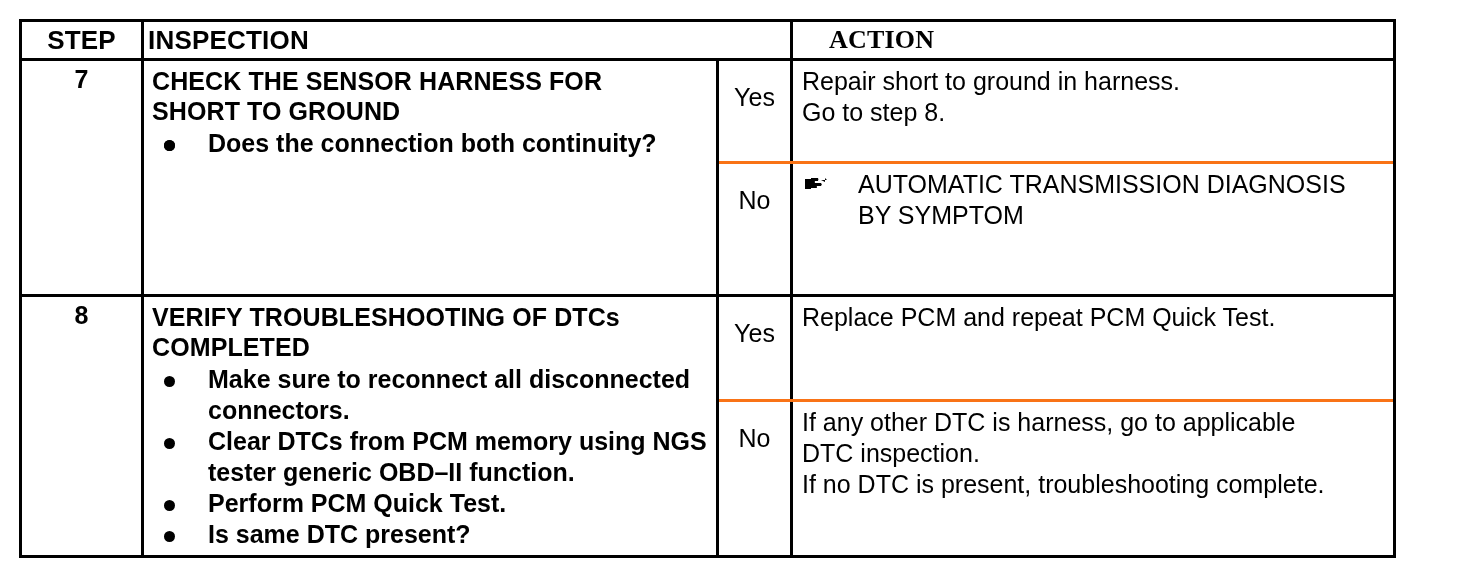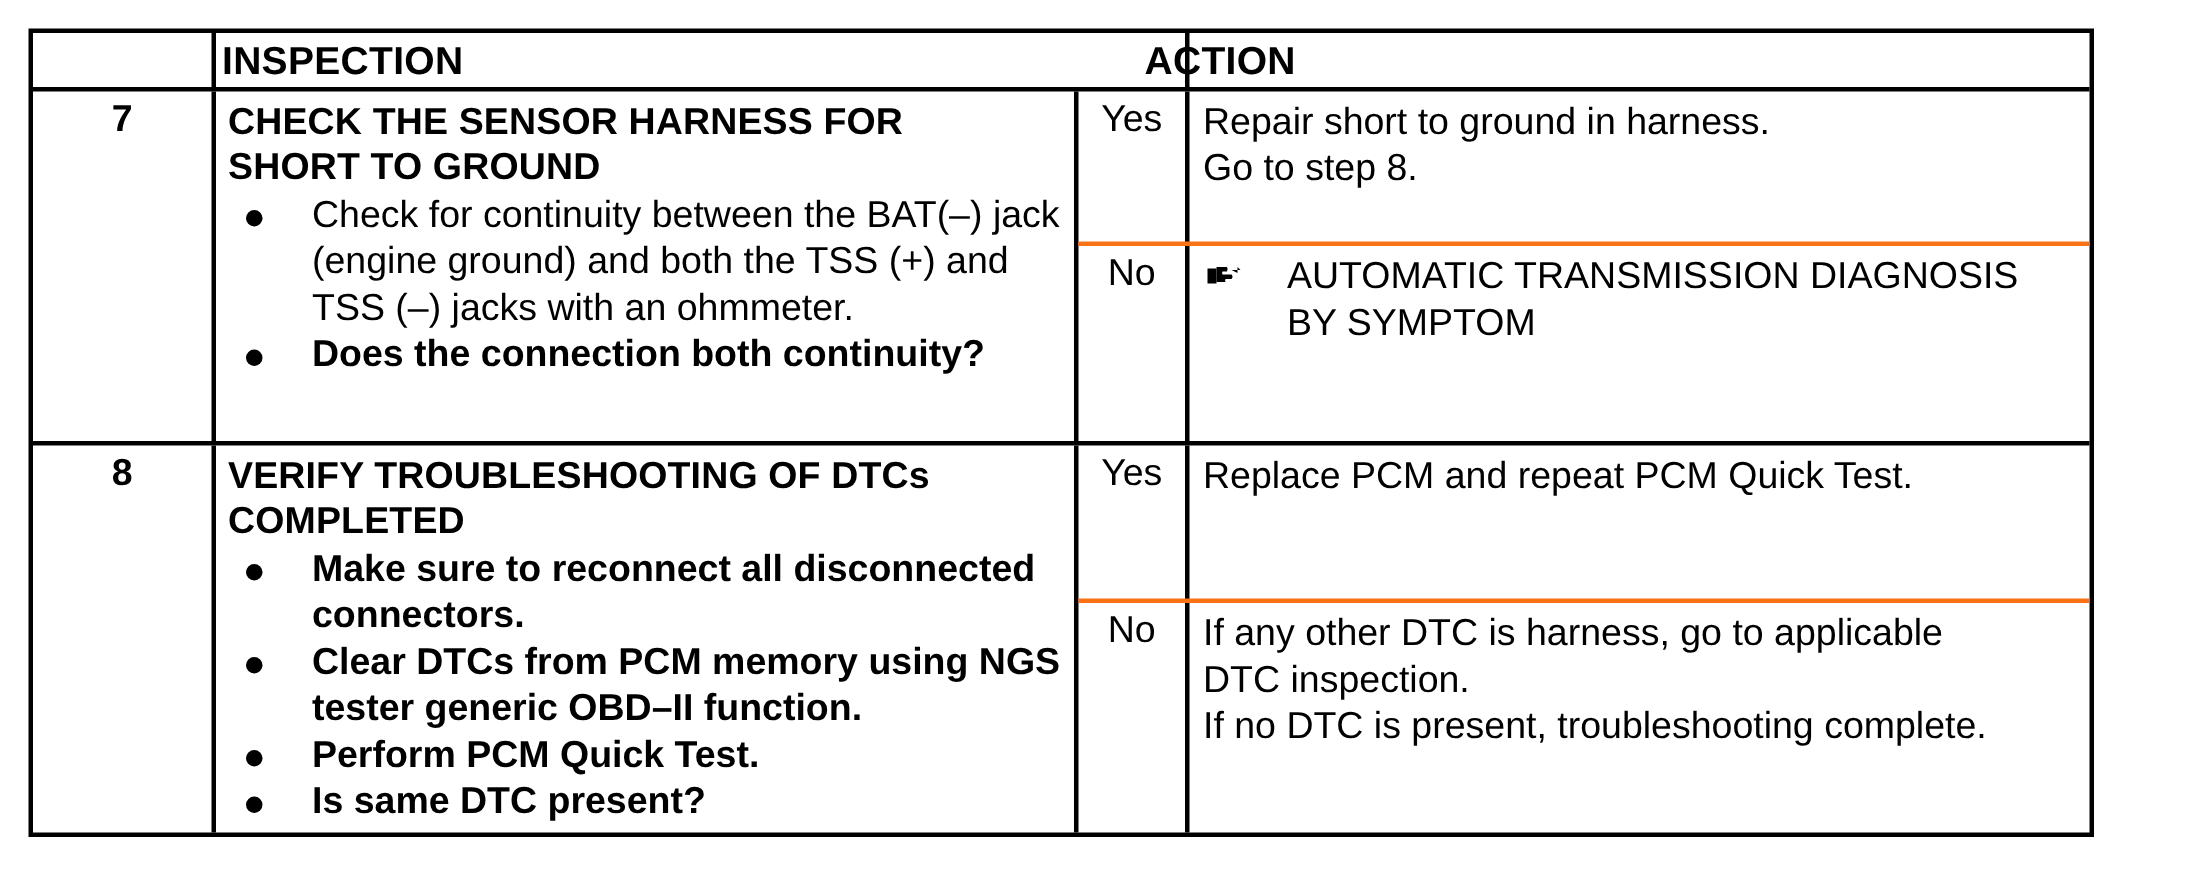--- a/index.html
+++ b/index.html
@@ -66,33 +66,33 @@
     padding: 5px 6px 0 8px; box-sizing: border-box;
   }
 
   .c-head-label {
     position: absolute; top: 0; bottom: 0;
     display: flex; align-items: center;
     font-size: 26px; font-weight: bold; letter-spacing: 0.2px;
   }
   .h-step    { left: 0; width: 119px; justify-content: center; }
   .h-inspect { left: 126px; }
-  .h-action  { left: 741px; }
+  .h-action  { left: 807px; font-family: Liberation Serif, serif; }
 
   
   .sub {
     position: absolute; left: 697px; right: 0;
     box-sizing: border-box;
   }
   .sub-top { top: 0; }
   .sub-bot { border-top: 3px solid #f97316; }
 
   .c-yn {
     position: absolute; left: 0; top: 0; bottom: 0; width: 71px;
-    padding-top: 4px; box-sizing: border-box;
+    padding-top: 22px; box-sizing: border-box;
     display: flex; justify-content: center;
     font-size: 25px;
   }
   .c-act {
     position: absolute; left: 74px; right: 0; top: 0; bottom: 0;
     padding: 5px 8px 0 9px; box-sizing: border-box;
   }
 
   
   .title-line {
@@ -150,42 +150,40 @@
 </head>
 <body>
 
 <div id="page">
   <div class="tbl">
 
     <div class="rowband band-head">
       <div class="v-step"></div>
       <div class="v-action"></div>
 
+      <div class="c-head-label h-step">STEP</div>
       <div class="c-head-label h-inspect">INSPECTION</div>
       <div class="c-head-label h-action">ACTION</div>
     </div>
 
     <div class="rowband band-r1">
       <div class="v-step"></div>
       <div class="v-yesno"></div>
       <div class="v-action"></div>
 
       <div class="c-step">
         <span>7</span>
       </div>
 
       <div class="c-inspect">
         <div class="title-line bold">CHECK THE SENSOR HARNESS FOR
 SHORT TO GROUND</div>
         <ul class="blist">
           <li>
             <span class="bullet"></span>
-            <span>Check for continuity between the BAT(–)
-jack (engine ground) and both the TSS
-(+) and TSS (–) jacks with an ohmmeter.</span>
           </li>
           <li class="bold">
             <span class="bullet"></span>
             <span>Does the connection both
 continuity?</span>
           </li>
         </ul>
       </div>
 
       <div class="sub sub-top" style="top:0; height:100px;">

